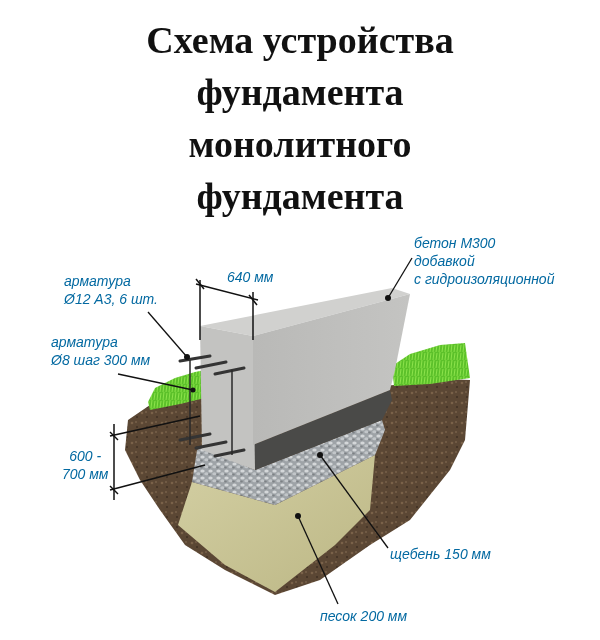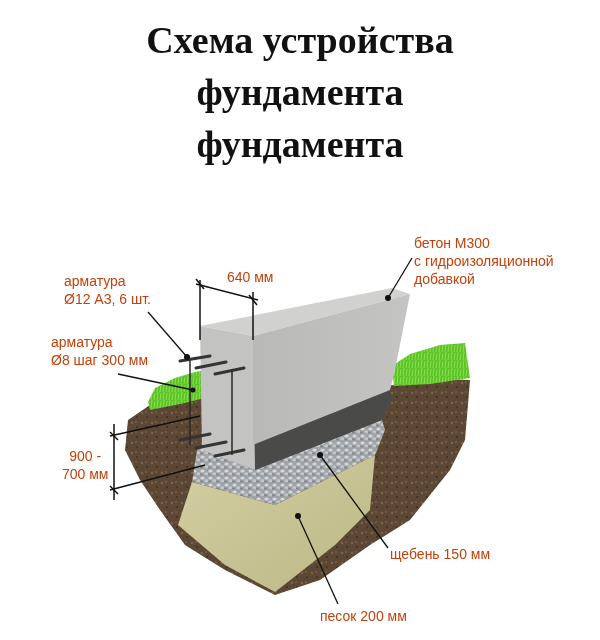--- a/index.html
+++ b/index.html
@@ -6,30 +6,31 @@
     body { width: 600px; height: 640px; position: relative; overflow: hidden; font-family: "Liberation Sans", sans-serif; }
     .title {
       position: absolute; left: 0; top: 14px; width: 600px; text-align: center;
       font-family: Liberation Serif, serif; font-weight: bold; font-size: 38px;
       line-height: 52px; color: #111111;
     }
     .title span { display: block; }
     .scene { position: absolute; left: 0; top: 0; width: 600px; height: 640px; }
     .label {
       position: absolute; font-family: "Liberation Sans", sans-serif; font-size: 14px;
-      line-height: 18px; color: #c2410c; white-space: nowrap;
+      line-height: 18px; color: #0369a1; white-space: nowrap; font-style: italic;
     }
     .label span { display: block; }
   </style>
 </head>
 <body>
 
 <div class="title">
   <span>Схема устройства</span>
   <span>фундамента</span>
+  <span>монолитного</span>
   <span>фундамента</span>
 </div>
 
 <svg class="scene" viewBox="0 0 600 640" xmlns="http://www.w3.org/2000/svg">
   <defs>
     <pattern id="gravelPat" width="8" height="7" patternUnits="userSpaceOnUse">
       <rect width="8" height="7" fill="#9ea3a7"></rect>
       <ellipse cx="2.5" cy="2" rx="2.2" ry="1.6" fill="#d4d7d9"></ellipse>
       <ellipse cx="6.3" cy="4.8" rx="2" ry="1.5" fill="#c2c6c9"></ellipse>
       <ellipse cx="1.5" cy="5.6" rx="1.3" ry="1" fill="#7c8185"></ellipse>
@@ -111,36 +112,36 @@
     <circle cx="388" cy="298" r="3"></circle>
     <circle cx="187" cy="357" r="3"></circle>
     <circle cx="193" cy="390" r="2.5"></circle>
     <circle cx="320" cy="455" r="3"></circle>
     <circle cx="298" cy="516" r="3"></circle>
   </g>
 </svg>
 
 <div class="label" style="left:414px; top:234px;">
   <span>бетон М300</span>
+  <span>добавкой</span>
   <span>с гидроизоляционной</span>
-  <span>добавкой</span>
 </div>
 
 <div class="label" style="left:213px; top:268px;margin-left:14px;">640 мм</div>
 
 <div class="label" style="left:64px; top:272px;">
   <span>арматура</span>
   <span>Ø12 А3, 6 шт.</span>
 </div>
 
 <div class="label" style="left:51px; top:333px;">
   <span>арматура</span>
   <span>Ø8 шаг 300 мм</span>
 </div>
 
 <div class="label" style="left:62px; top:447px; text-align:center;">
-  <span>900 -</span>
+  <span>600 -</span>
   <span>700 мм</span>
 </div>
 
 <div class="label" style="left:390px; top:545px;">щебень 150 мм</div>
 
 <div class="label" style="left:320px; top:607px;">песок 200 мм</div>
 
 </body></html>

